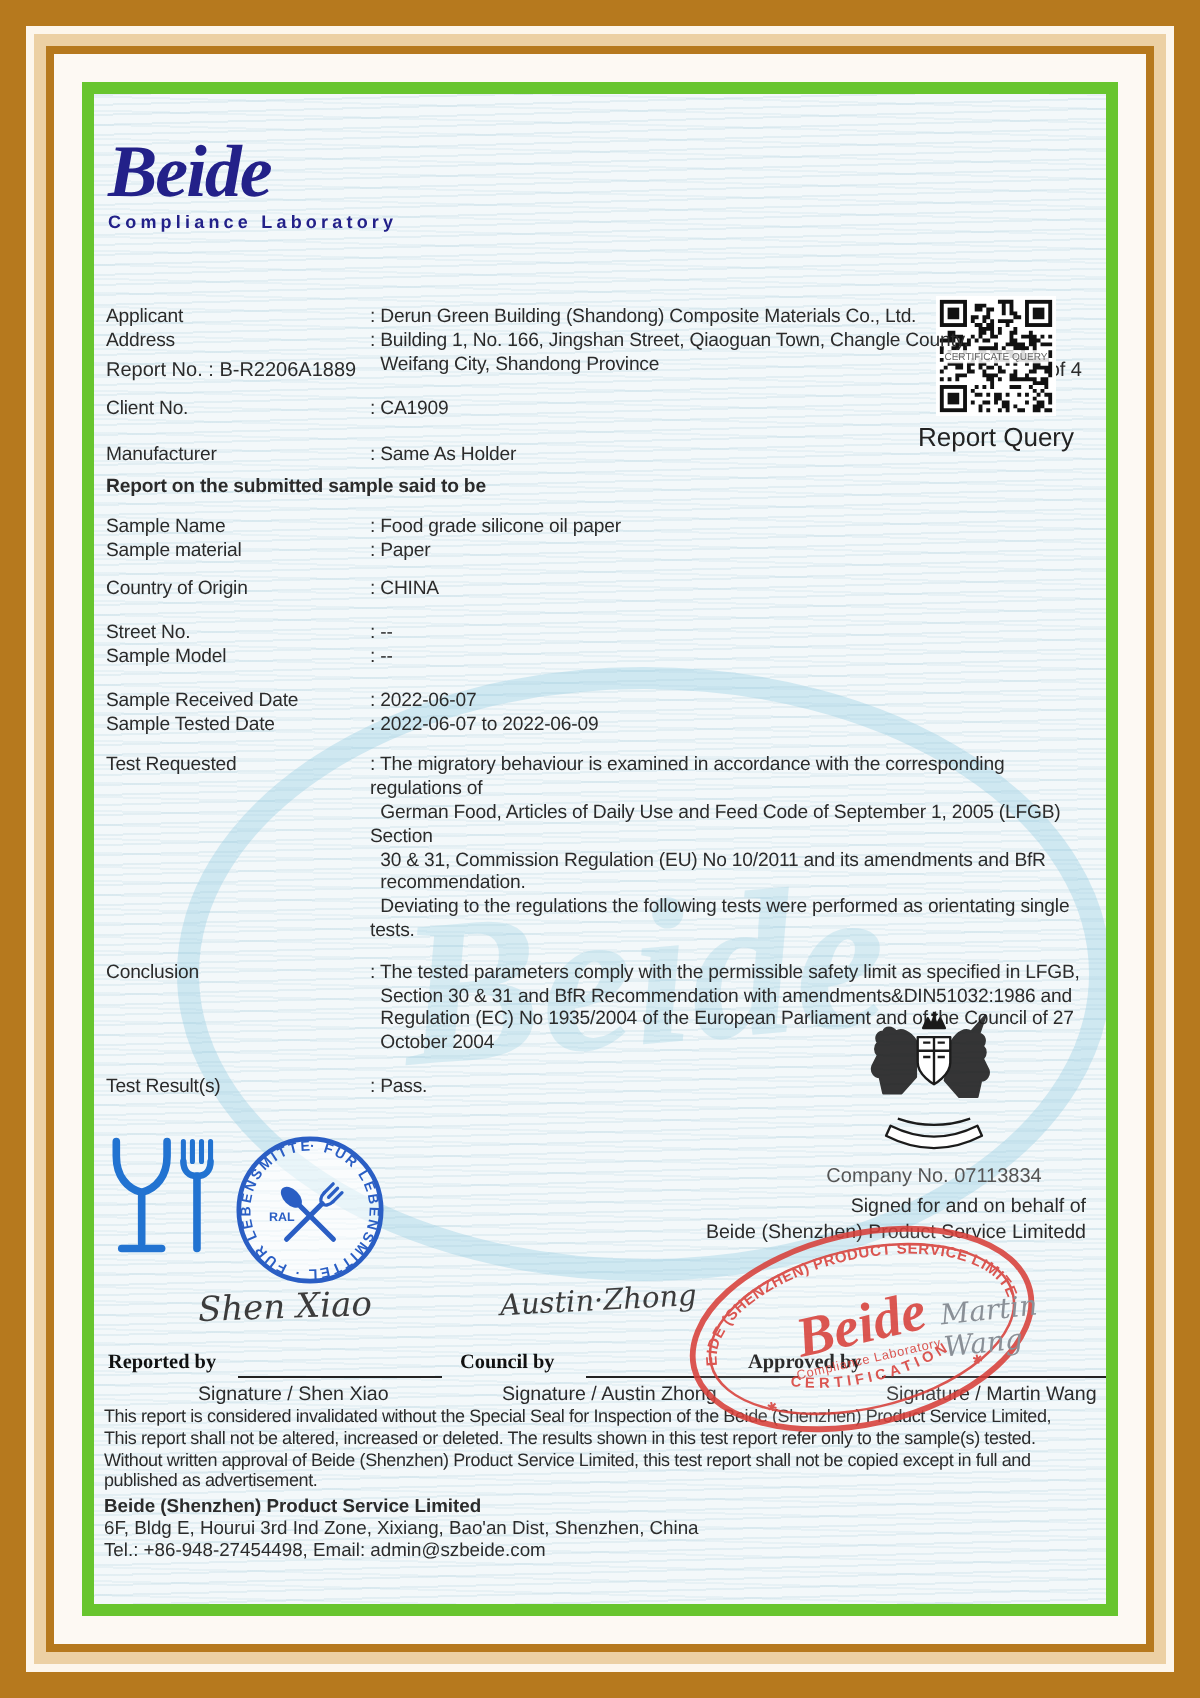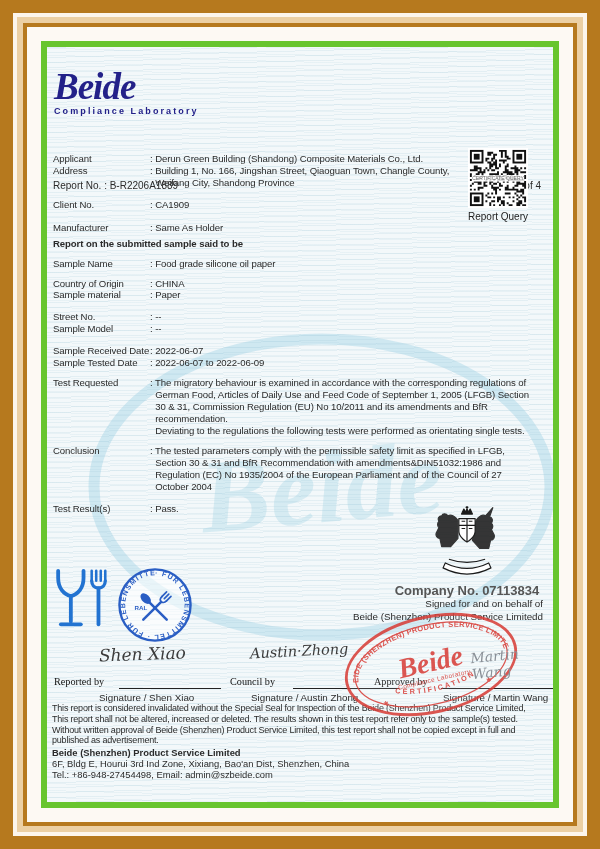--- a/index.html
+++ b/index.html
@@ -17,44 +17,44 @@
   .watermark{position:absolute;left:0;top:250px;width:506px;height:430px;z-index:0;pointer-events:none;}
   .layer{position:absolute;z-index:1;}
 
   .logo{position:absolute;left:7px;top:22px;}
   .logo-name{font-family:"Liberation Serif",serif;font-style:italic;font-weight:bold;font-size:37px;line-height:36px;color:#232189;letter-spacing:-1px;}
   .logo-sub{font-size:9px;font-weight:bold;letter-spacing:2.1px;color:#232189;margin-top:1px;}
 
   .report-row{position:absolute;left:6px;right:12px;top:89px;display:flex;justify-content:space-between;font-size:10px;color:#2b2b2b;margin-top:44px;}
   .qr-block{position:absolute;right:13px;top:101px;width:84px;text-align:center;}
   .qr-block svg{display:block;margin:0 auto;background:#fff;}
-  .qr-caption{font-size:10px;color:#222;margin-top:3px;}
+  .qr-caption{font-size:13px;color:#222;margin-top:3px;}
 
   .doc-body{position:absolute;left:6px;right:6px;top:106px;font-size:9.6px;line-height:11.8px;color:#2b2b2b;letter-spacing:-0.1px;}
-  .row{display:flex;}
+  .row{display:flex;gap:35px;}
   .row .lbl{width:97px;flex:none;}
   .row .val{white-space:pre-wrap;flex:1;max-width:410px;}
   .g8{margin-top:8px}.g9{margin-top:9px}.g10{margin-top:10px}.g11{margin-top:11px}
   .heading{font-weight:bold;margin-top:4px;}
 
   .food-icons{position:absolute;left:3px;top:519px;display:flex;align-items:flex-start;gap:8px;}
 
   .crest-block{position:absolute;right:6px;top:458px;width:160px;text-align:center;}
-  .company-no{font-size:13px;color:#555;margin-top:2px;font-weight:bold;}
+  .company-no{font-size:10px;color:#555;margin-top:2px;}
   .signed-block{position:absolute;right:10px;top:551px;text-align:right;font-size:9.8px;line-height:12.5px;color:#2b2b2b;}
 
   .hw{position:absolute;font-family:"DejaVu Serif",serif;font-style:italic;color:#3c3c3c;z-index:2;}
   .hw1{left:52px;top:597px;font-size:17px;transform:rotate(-2deg);}
   .hw2{left:203px;top:596px;font-size:14.5px;transform:rotate(-3deg);}
   .hw3{left:424px;top:599px;font-size:14px;color:#8a9097;transform:rotate(-6deg);z-index:4;}
 
   .stamp{position:absolute;left:292px;top:567px;z-index:3;transform:rotate(-13deg);opacity:.88;}
 
   .sig-row{position:absolute;left:6px;right:6px;top:629px;height:15px;z-index:2;font-size:9.8px;color:#111;}
-  .sig-row .sig-lbl{position:absolute;font-weight:normal;font-family:"Liberation Serif",serif;font-size:10.2px;}
+  .sig-row .sig-lbl{position:absolute;font-weight:bold;font-family:"Liberation Serif",serif;font-size:10.2px;}
   .sig-row .sig-line{position:absolute;border-bottom:1.2px solid #222;height:12px;}
   .sig-names{position:absolute;left:6px;right:6px;top:645px;font-size:9.8px;color:#2b2b2b;z-index:2;}
   .sig-names span{position:absolute;white-space:nowrap;}
 
   .disclaimer{position:absolute;left:5px;right:5px;top:656px;font-size:9px;line-height:10.8px;color:#2b2b2b;letter-spacing:-0.2px;white-space:pre-wrap;z-index:1;}
   .footer{position:absolute;left:5px;right:5px;top:700px;font-size:9.4px;line-height:11px;color:#2b2b2b;z-index:1;}
   .footer .co{font-weight:bold;}
 </style>
 </head>
 <body>
@@ -126,27 +126,27 @@
         </div>
       <div class="row g11">
           <span class="lbl">Manufacturer</span>
           <span class="val">: Same As Holder</span>
         </div>
       <div class="heading">Report on the submitted sample said to be</div>
       <div class="row g8">
           <span class="lbl">Sample Name</span>
           <span class="val">: Food grade silicone oil paper</span>
         </div>
+      <div class="row">
+          <span class="lbl">Sample material</span>
+          <span class="val">: Paper</span>
+        </div>
       <div class="row g8">
           <span class="lbl">Country of Origin</span>
           <span class="val">: CHINA</span>
-        </div>
-      <div class="row">
-          <span class="lbl">Sample material</span>
-          <span class="val">: Paper</span>
         </div>
       <div class="row g10">
           <span class="lbl">Street No.</span>
           <span class="val">: --</span>
         </div>
       <div class="row">
           <span class="lbl">Sample Model</span>
           <span class="val">: --</span>
         </div>
       <div class="row g10">

